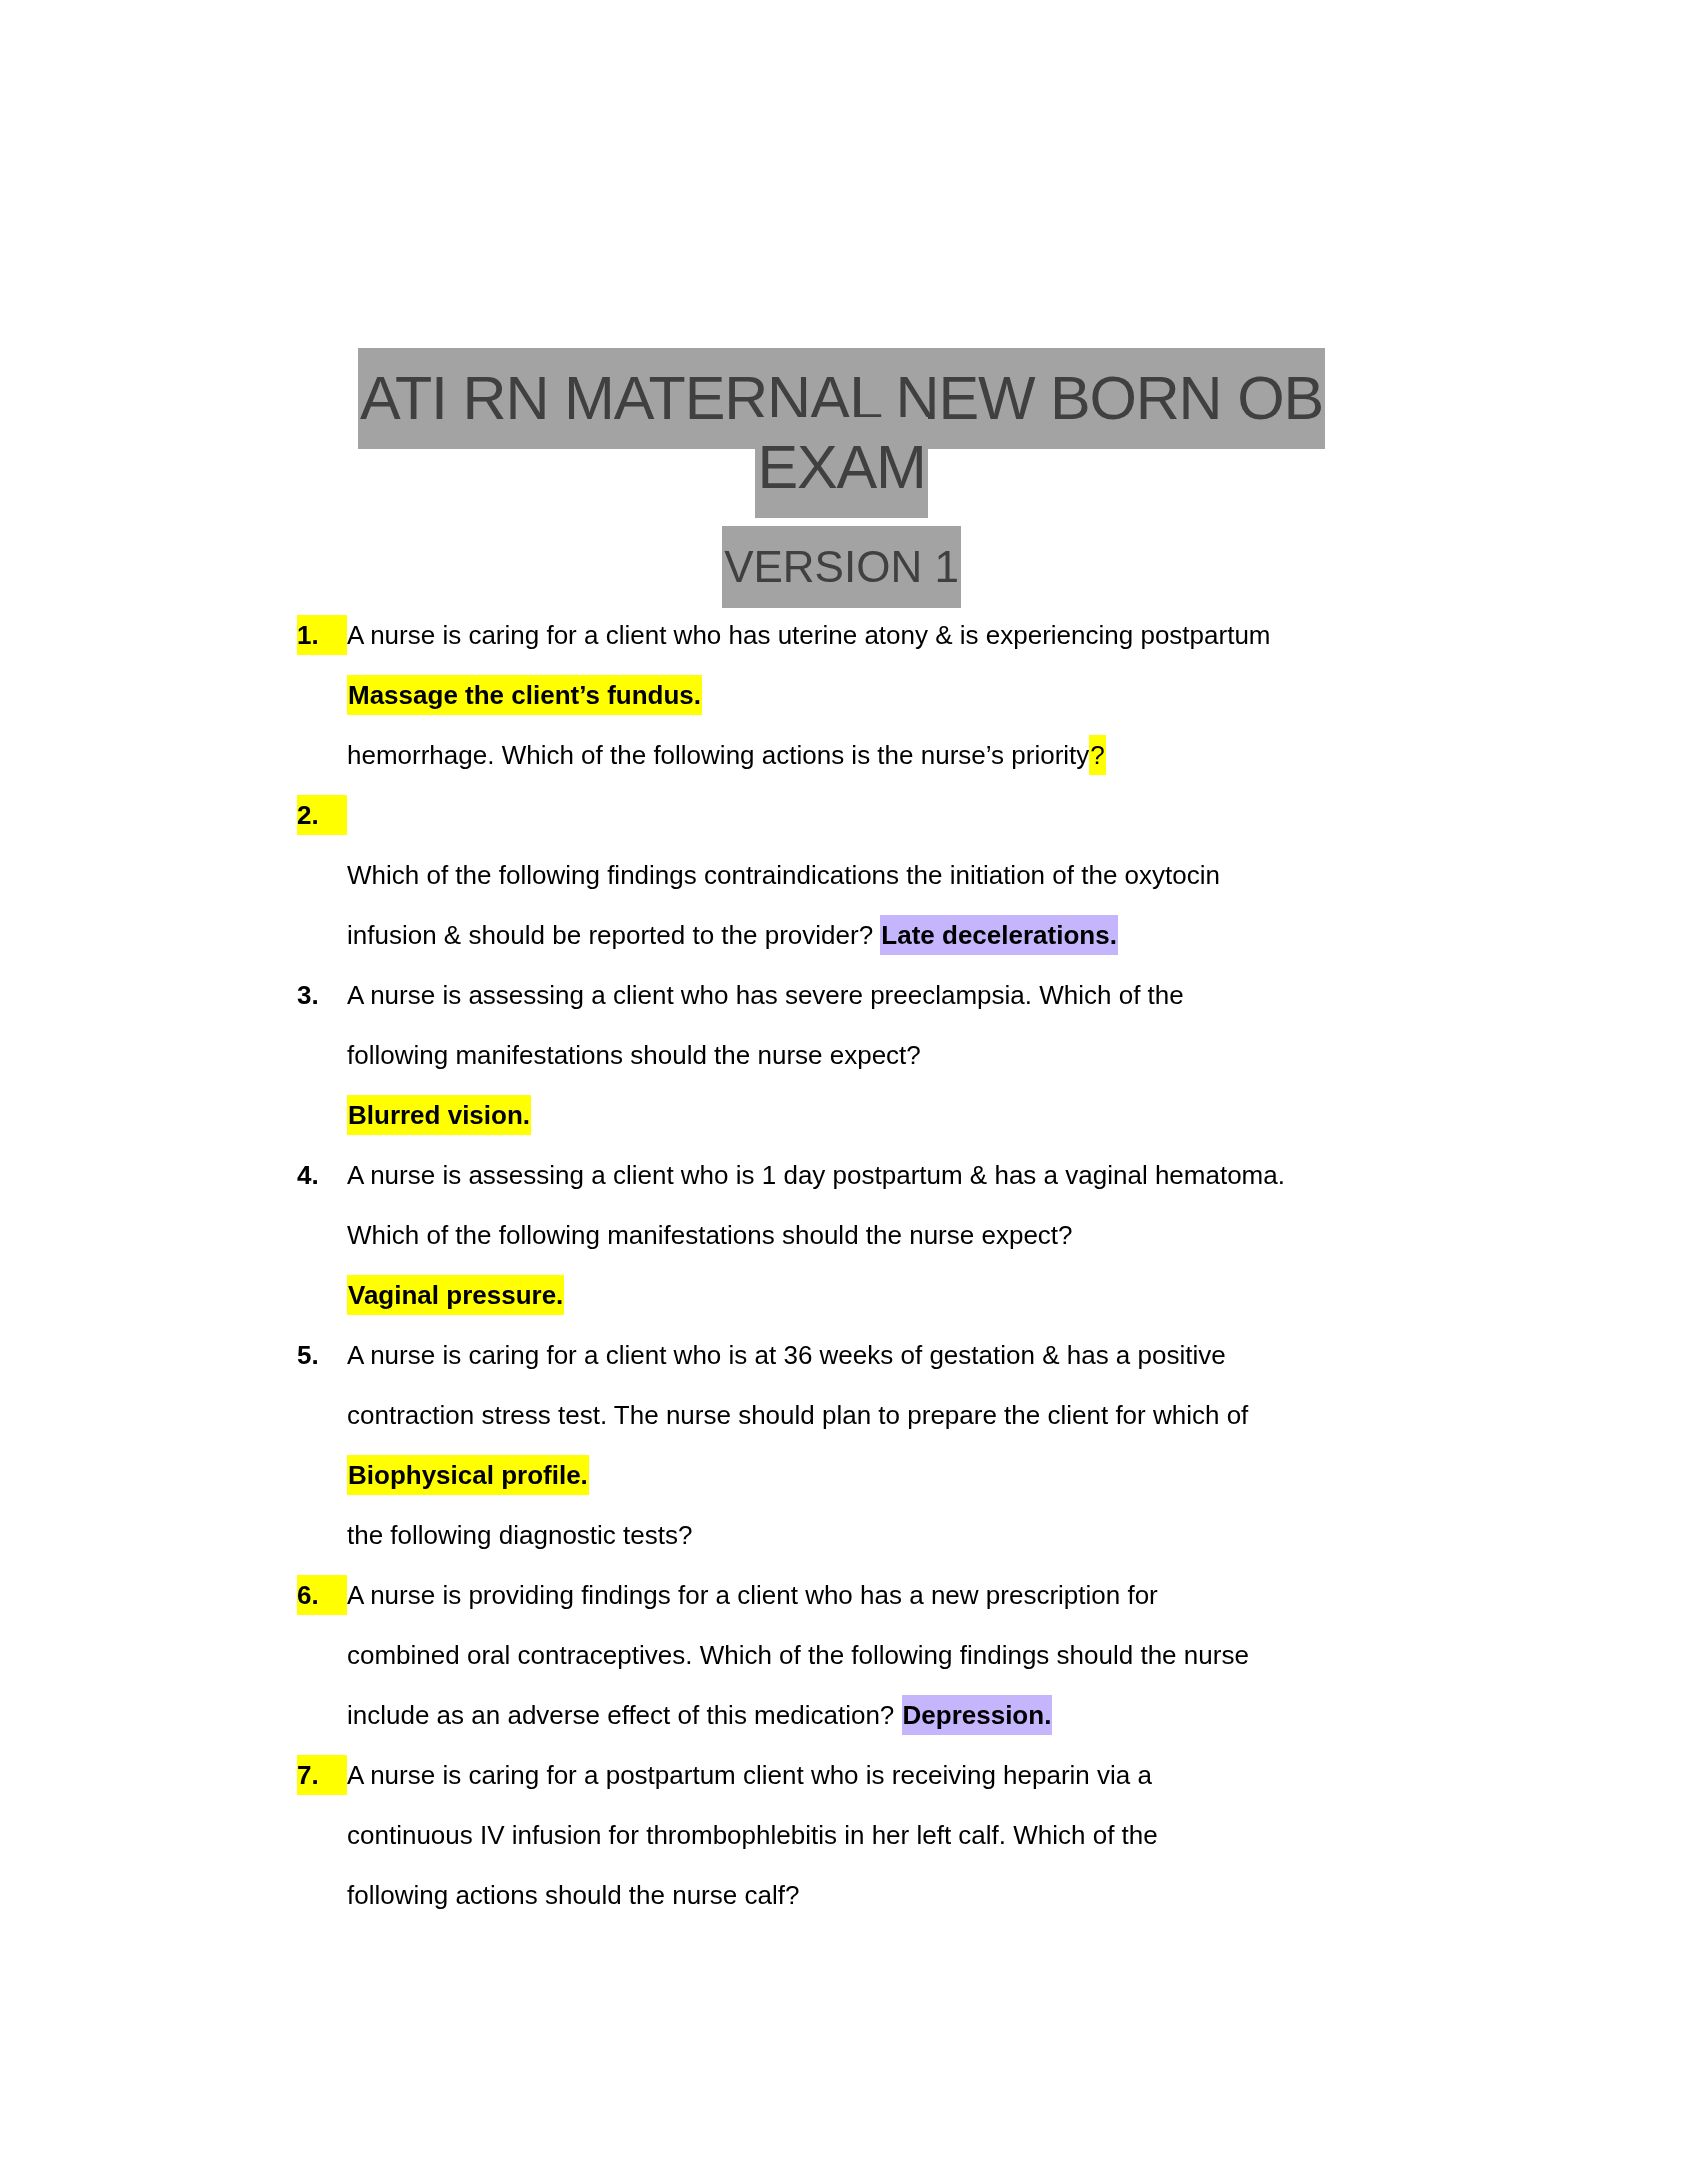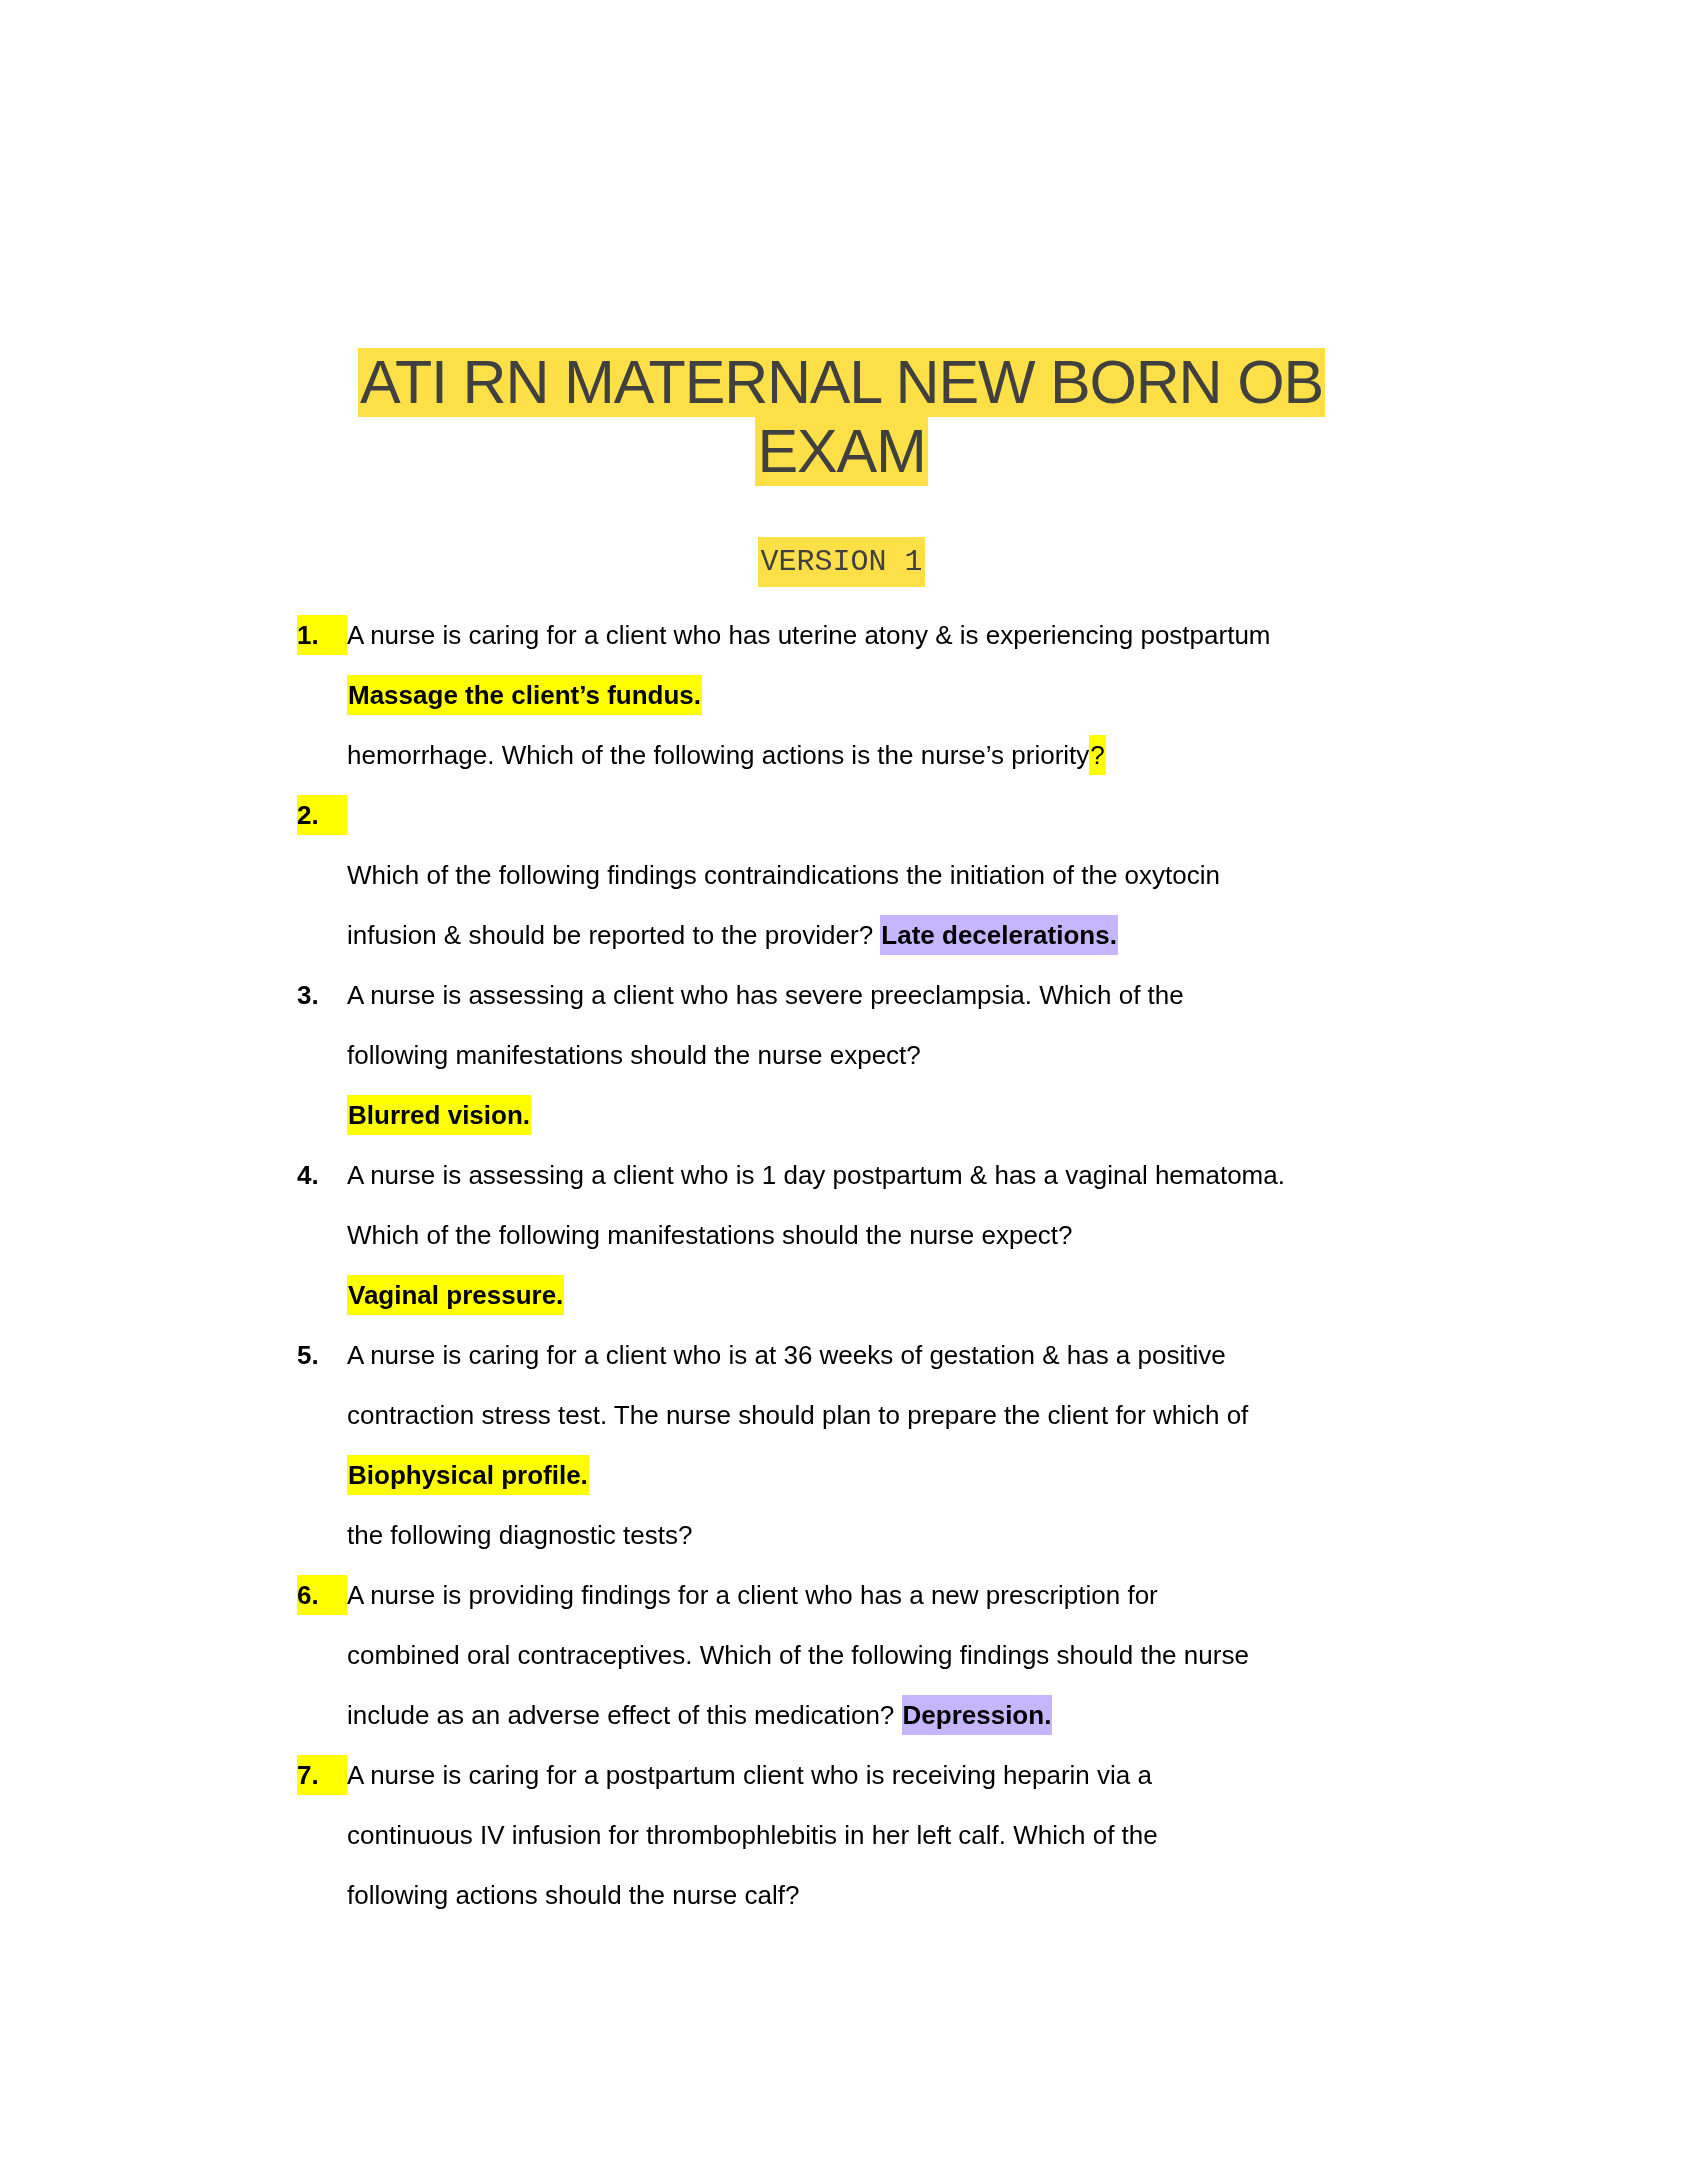--- a/index.html
+++ b/index.html
@@ -1,23 +1,23 @@
 <!DOCTYPE html>
 <html><head>
 <meta charset="utf-8">
 <style>
   html, body { margin: 0; padding: 0; background: #ffffff; }
   body { width: 1683px; height: 2178px; position: relative; overflow: hidden; }
   .page { position: absolute; left: 0; top: 0; width: 1683px; height: 2178px; background: #fff; }
   .title-block { position: absolute; left: 0; top: 348px; width: 1683px; text-align: center;
     font-family: "Liberation Sans", sans-serif; color: #404040; }
   .title-line { display: block; font-size: 61px; line-height: 69px; height: 69px; letter-spacing: -1.2px; }
-  .title-line span, .version span { background: #fde047; display: inline-block; padding: 0 2px; }
+  .title-line span, .version span { background: #a3a3a3; display: inline-block; padding: 16px 2px; }
   .version { position: absolute; left: 0; top: 526px; width: 1683px; text-align: center;
-    font-family: Liberation Mono, monospace; color: #404040; font-size: 30px; line-height: 50px; height: 50px; margin-top: 11px; }
+    font-family: Liberation Sans, sans-serif; color: #404040; font-size: 44px; line-height: 50px; height: 50px; }
   .questions { position: absolute; left: 297px; top: 605px; width: 1139px;
     font-family: "Liberation Sans", sans-serif; color: #000; font-size: 26px; }
   .q { position: relative; }
   .line { height: 60px; line-height: 60px; white-space: nowrap; padding-left: 50px; position: relative; }
   .num { position: absolute; left: 0; top: 10px; width: 50px; height: 40px; line-height: 40px;
     font-weight: bold; }
   .num.hl { background: #FFFF00; }
   .hl-text { background: #FFFF00; padding: 5px 1px; }
   .ans { font-weight: bold; }
   .ans-inline { font-weight: bold; background: #c4b5fd; padding: 5px 1px; }

